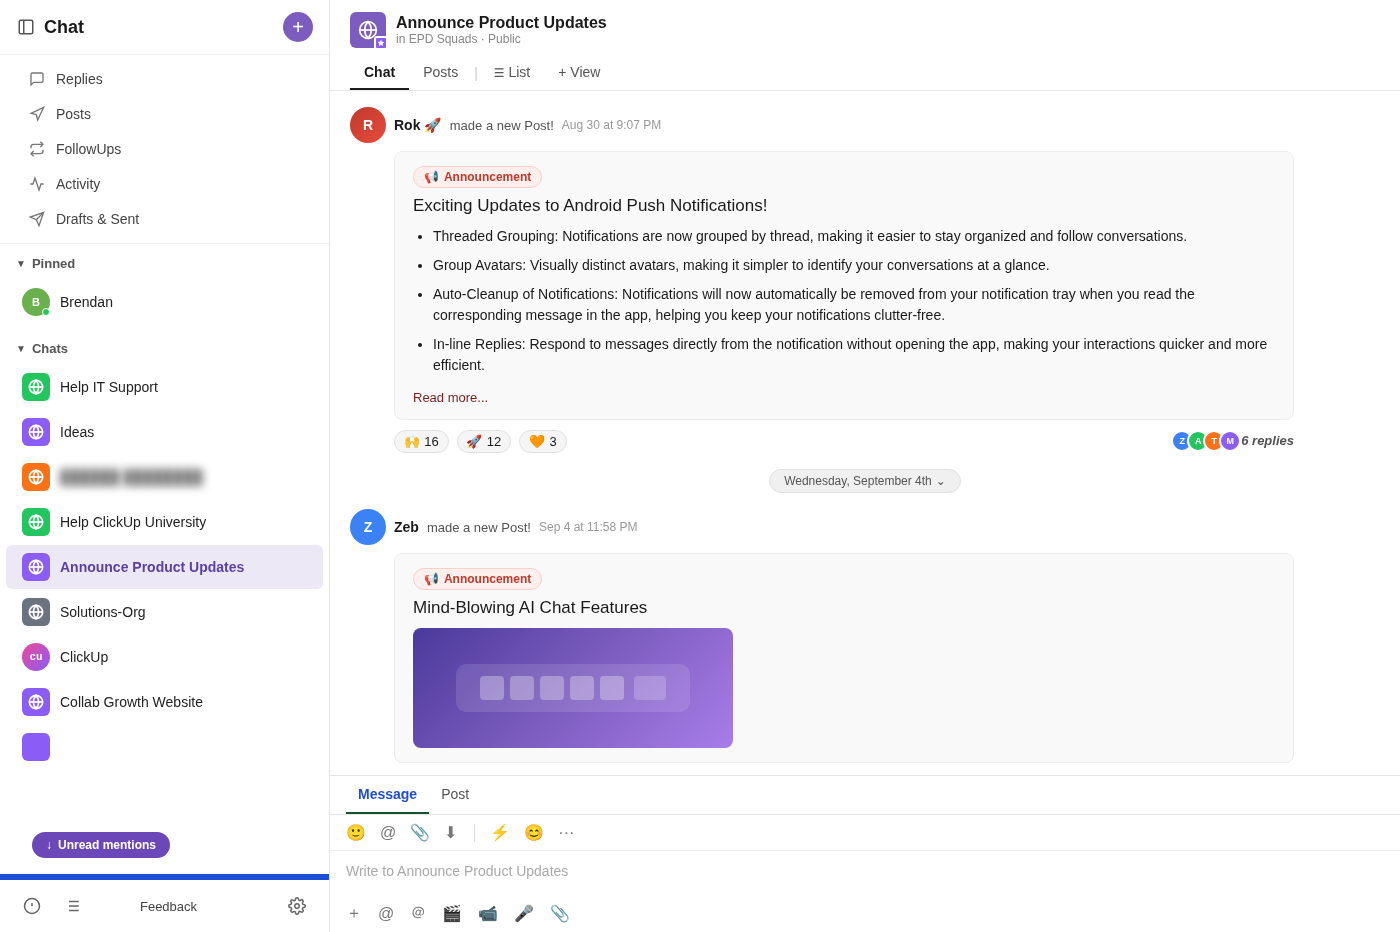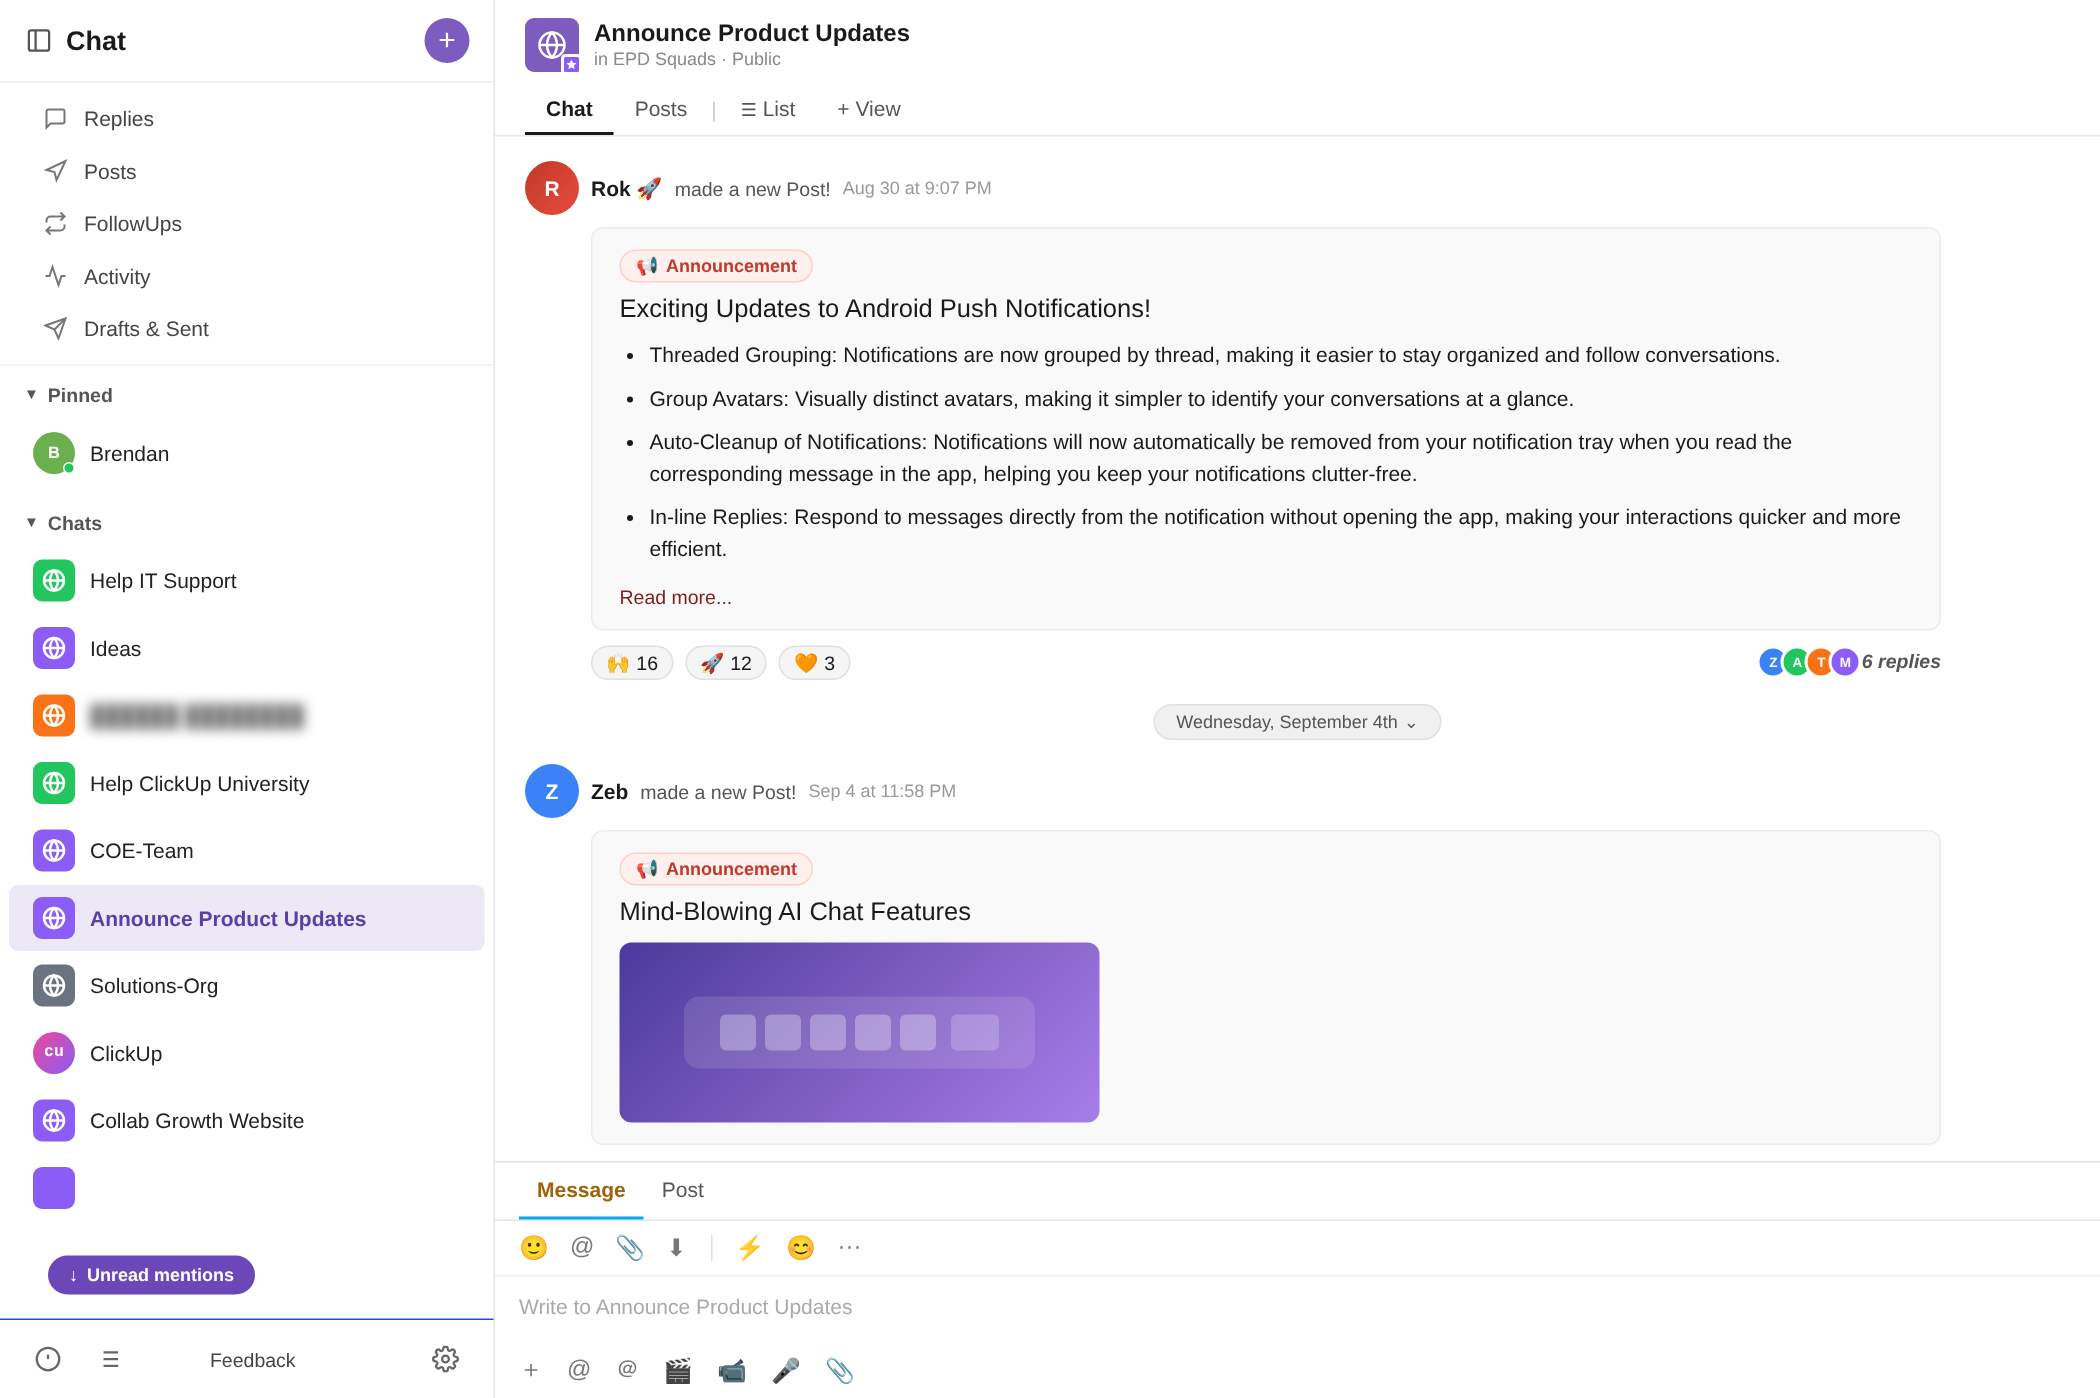--- a/index.html
+++ b/index.html
@@ -23,21 +23,21 @@
     .chat-item { display: flex; align-items: center; gap: 10px; padding: 8px 16px; cursor: pointer; border-radius: 6px; margin: 1px 6px; }
     .chat-item.active { background: #ede8f5; }
     .chat-avatar { width: 28px; height: 28px; border-radius: 50%; flex-shrink: 0; display: flex; align-items: center; justify-content: center; font-size: 11px; font-weight: 600; color: #fff; position: relative; }
     .chat-avatar-group { width: 28px; height: 28px; border-radius: 6px; flex-shrink: 0; display: flex; align-items: center; justify-content: center; font-size: 11px; font-weight: 700; color: #fff; position: relative; }
     .chat-name { font-size: 14px; color: #222; font-weight: 500; flex: 1; }
     .chat-name.active { color: #5b3fa6; font-weight: 600; }
 
     .status-dot { width: 8px; height: 8px; border-radius: 50%; position: absolute; bottom: 0; right: 0; border: 1px solid #fff; }
     .status-online { background: #22c55e; }
 
-    .sidebar-footer { margin-top: auto; border-top: 1px solid #1d4ed8; padding: 10px 16px; display: flex; align-items: center; gap: 8px; }
+    .sidebar-footer { margin-top: auto; border-top: 6px solid #1d4ed8; padding: 10px 16px; display: flex; align-items: center; gap: 8px; }
     .footer-icon-btn { width: 32px; height: 32px; display: flex; align-items: center; justify-content: center; border-radius: 6px; cursor: pointer; color: #666; }
     .footer-feedback-btn { margin: 0 auto; font-size: 13px; color: #444; cursor: pointer; padding: 6px 12px; }
     .footer-gear-btn { width: 32px; height: 32px; display: flex; align-items: center; justify-content: center; border-radius: 6px; cursor: pointer; color: #666; margin-left: auto; }
 
     .unread-mentions-btn { background: #6c47b8; color: #fff; border-radius: 20px; padding: 6px 14px; font-size: 12px; font-weight: 600; cursor: pointer; display: flex; align-items: center; gap: 6px; margin: 4px 16px 8px; border: none; }
     .unread-mentions-btn .arrow-icon { font-size: 12px; }
 
     
     .main { flex: 1; display: flex; flex-direction: column; overflow: hidden; background: #fff; }
     .main-header { padding: 12px 20px 0; border-bottom: 1px solid #e8e8e8; }
@@ -76,21 +76,21 @@
     .date-divider { display: flex; align-items: center; justify-content: center; margin: 16px 0; }
     .date-chip { background: #f0f0f0; border: 1px solid #e0e0e0; border-radius: 14px; padding: 4px 14px; font-size: 12px; color: #555; display: flex; align-items: center; gap: 4px; cursor: pointer; }
 
     
     .post-image-placeholder { width: 320px; height: 120px; background: linear-gradient(135deg, #4a3a9b 0%, #7c5cbf 50%, #a87de8 100%); border-radius: 8px; display: flex; align-items: center; justify-content: center; color: #fff; font-size: 13px; margin-top: 8px; overflow: hidden; position: relative; }
 
     
     .composer { border-top: 1px solid #e5e5e5; padding: 0; }
     .composer-tabs { display: flex; align-items: center; border-bottom: 1px solid #e5e5e5; padding: 0 16px; }
     .composer-tab { padding: 10px 12px; font-size: 14px; color: #555; cursor: pointer; border-bottom: 2px solid transparent; }
-    .composer-tab.active { font-weight: 600; color: #a16207; border-bottom: 2px solid #0ea5e9; }
+    .composer-tab.active { font-weight: 600; color: #1d4ed8; border-bottom: 2px solid #14532d; }
     .composer-toolbar { display: flex; align-items: center; gap: 14px; padding: 8px 16px; border-bottom: 1px solid #f0f0f0; }
     .toolbar-icon { font-size: 16px; color: #777; cursor: pointer; }
     .toolbar-sep { width: 1px; height: 18px; background: #ddd; margin: 0 2px; }
     .composer-input { padding: 12px 16px; font-size: 14px; color: #999; min-height: 44px; cursor: text; }
     .composer-actions { display: flex; align-items: center; gap: 16px; padding: 8px 16px; }
     .action-icon { font-size: 16px; color: #777; cursor: pointer; }
 
     
     .messages-area::-webkit-scrollbar { width: 6px; }
     .messages-area::-webkit-scrollbar-track { background: transparent; }
@@ -219,30 +219,20 @@
       <div class="chat-avatar-group" style="background:#22c55e;">
         <svg width="16" height="16" viewBox="0 0 24 24" fill="none" stroke="#fff" stroke-width="2.5">
             <circle cx="12" cy="12" r="10"></circle>
             <line x1="2" y1="12" x2="22" y2="12"></line>
             <path d="M12 2a15.3 15.3 0 0 1 4 10 15.3 15.3 0 0 1-4 10 15.3 15.3 0 0 1-4-10 15.3 15.3 0 0 1 4-10z"></path>
           </svg>
       </div>
       <span class="chat-name">Help ClickUp University</span>
     </div>
 
-    <div class="chat-item">
-      <div class="chat-avatar-group" style="background:#8b5cf6;">
-        <svg width="16" height="16" viewBox="0 0 24 24" fill="none" stroke="#fff" stroke-width="2.5">
-            <circle cx="12" cy="12" r="10"></circle>
-            <line x1="2" y1="12" x2="22" y2="12"></line>
-            <path d="M12 2a15.3 15.3 0 0 1 4 10 15.3 15.3 0 0 1-4 10 15.3 15.3 0 0 1-4-10 15.3 15.3 0 0 1 4-10z"></path>
-          </svg>
-      </div>
-      <span class="chat-name">COE-Team</span>
-    </div>
 
     <div class="chat-item active">
       <div class="chat-avatar-group" style="background:#8b5cf6;">
         <svg width="16" height="16" viewBox="0 0 24 24" fill="none" stroke="#fff" stroke-width="2.5">
             <circle cx="12" cy="12" r="10"></circle>
             <line x1="2" y1="12" x2="22" y2="12"></line>
             <path d="M12 2a15.3 15.3 0 0 1 4 10 15.3 15.3 0 0 1-4 10 15.3 15.3 0 0 1-4-10 15.3 15.3 0 0 1 4-10z"></path>
           </svg>
       </div>
       <span class="chat-name active">Announce Product Updates</span>

